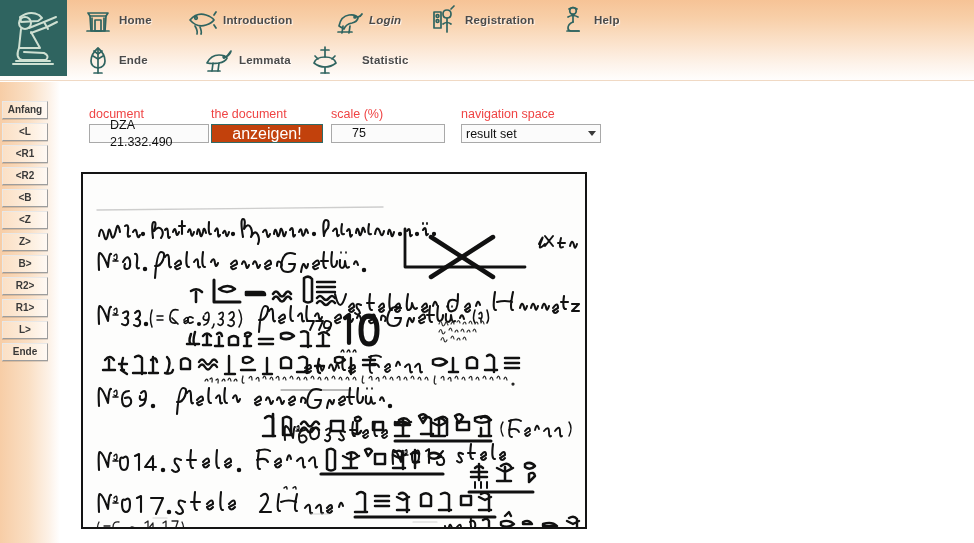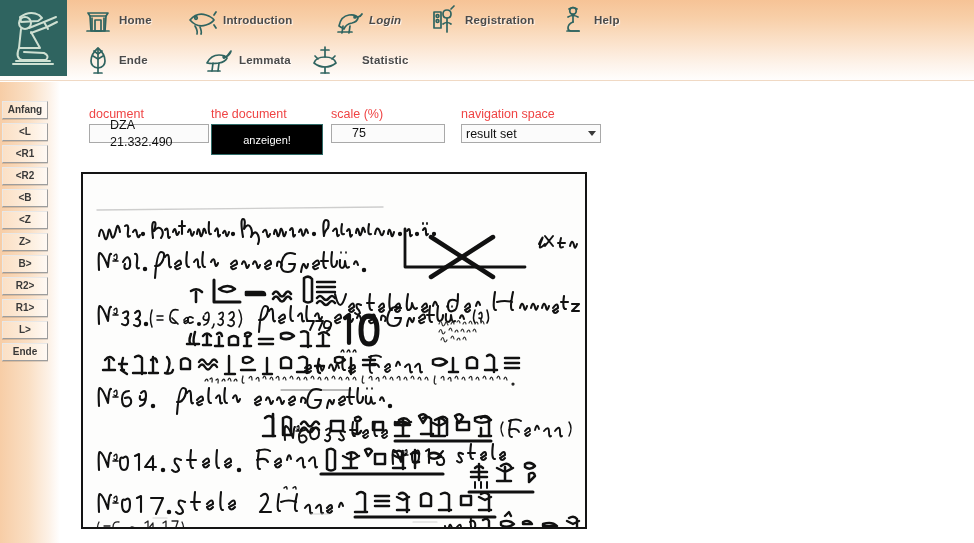--- a/index.html
+++ b/index.html
@@ -75,22 +75,22 @@
     font-size: 12.5px; color: #ef4444; margin-bottom: 3px; white-space: nowrap;
     line-height: 14px;
   }
   .ftext {
     height: 19px; border: 1px solid #a9a9a9;
     background: #fbfbfb; font-size: 12.5px; color: #111;
     padding: 0 20px; line-height: 17px; font-family: "Liberation Sans", sans-serif;
     display:flex; align-items:center;
   }
   #btn-anzeigen {
-    height: 31px; background: #000000; color: #ffffff;
-    font-size: 11px; display: flex; align-items: center; justify-content: center;
+    height: 19px; background: #c2410c; color: #ffffff;
+    font-size: 16px; display: flex; align-items: center; justify-content: center;
     cursor: pointer; border: 1px solid #2f6b68;
   }
   .fselect {
     height: 19px; border: 1px solid #a9a9a9; background: #fbfbfb;
     font-size: 12.5px; color: #111; padding: 0 4px;
     display: flex; align-items: center; justify-content: space-between;
     cursor: pointer;
   }
   .caret {
     width: 0; height: 0; border-left: 4px solid transparent;

